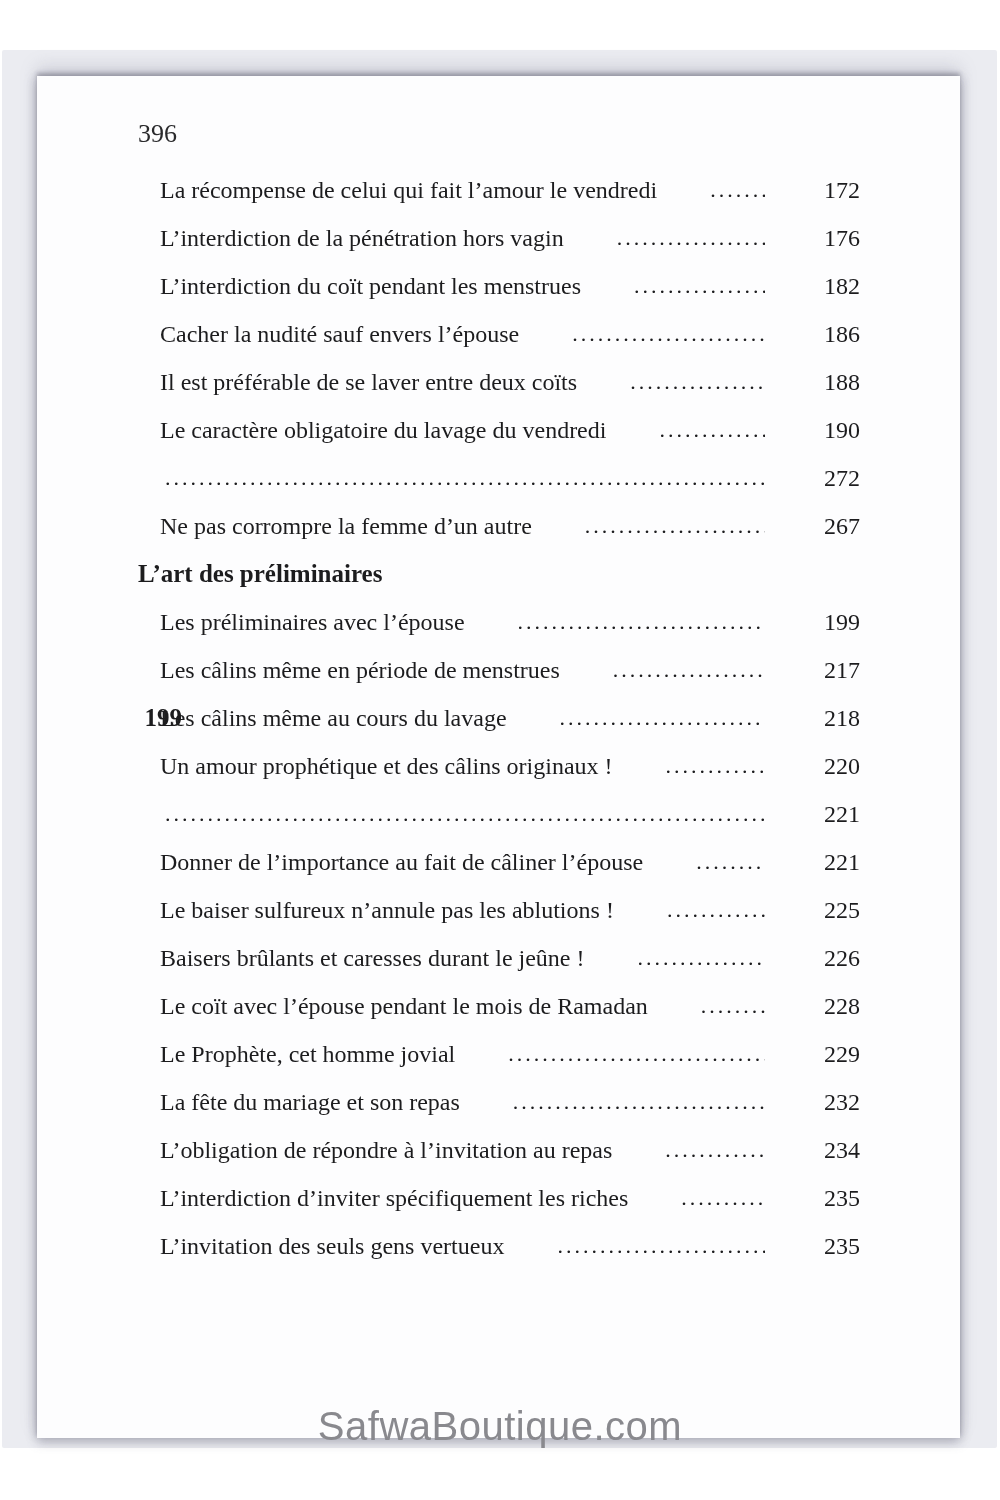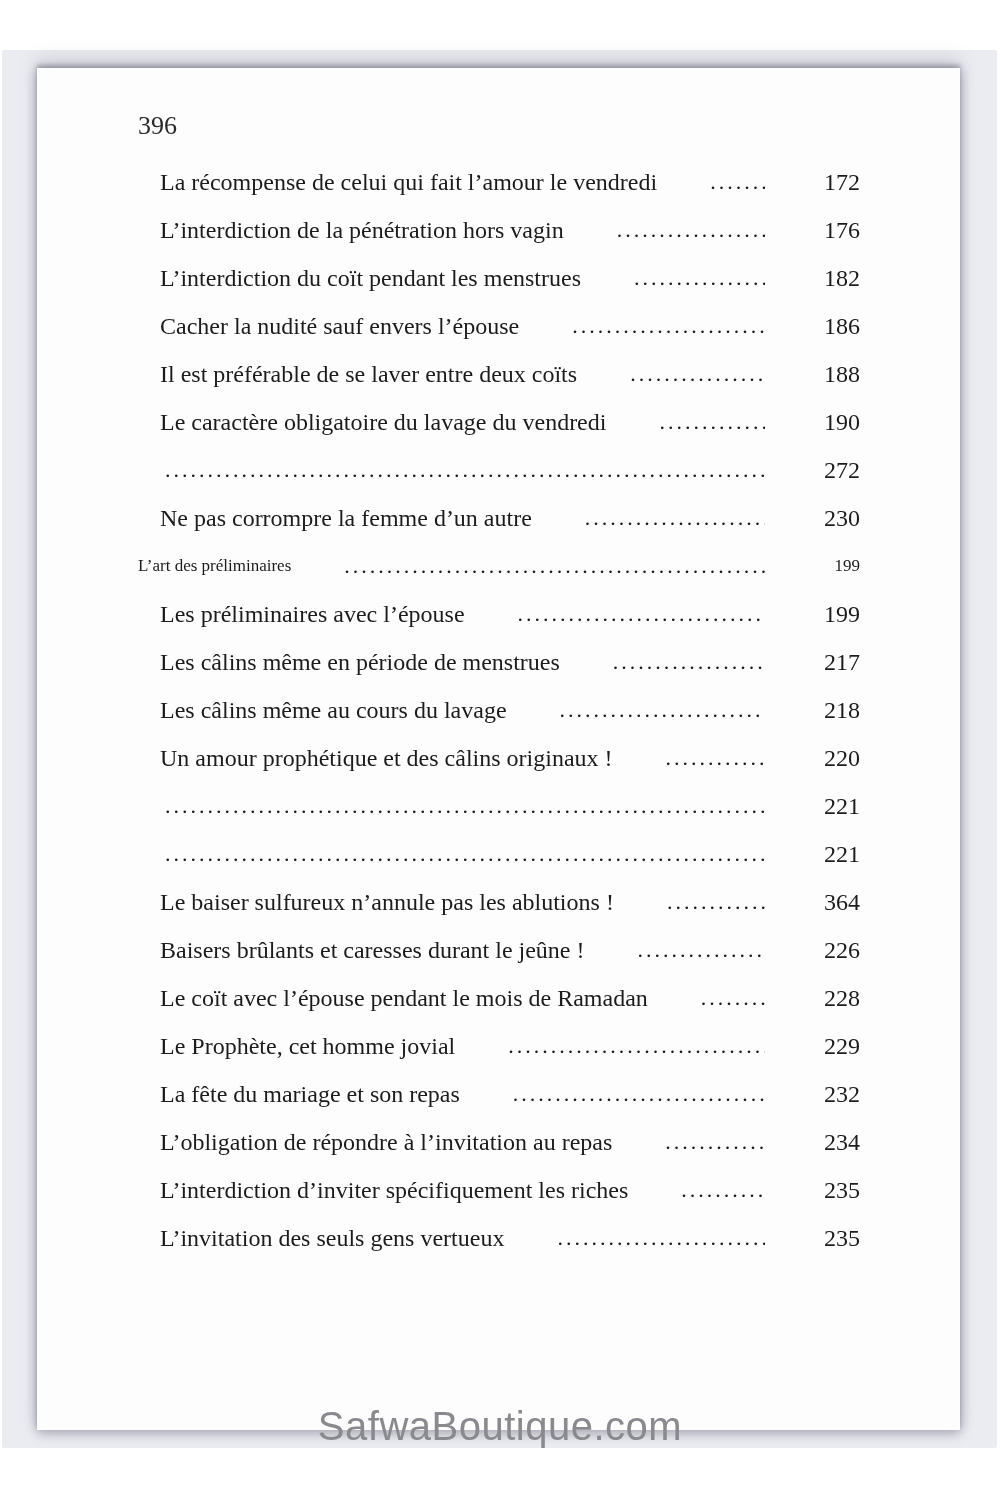--- a/index.html
+++ b/index.html
@@ -24,21 +24,21 @@
     right: 3px;
     top: 50px;
     height: 1398px;
     background: #ebecf1;
     border-radius: 2px;
   }
   
   .page {
     position: absolute;
     left: 37px;
-    top: 68px;
+    top: 76px;
     width: 923px;
     height: 1362px;
     background: #fdfdfe;
     box-sizing: border-box;
     padding: 44px 100px 0 101px;
     box-shadow:
       0 -3px 4px rgba(95, 95, 110, 0.40),
       0 -10px 16px rgba(120, 120, 140, 0.22),
       0 5px 10px rgba(105, 105, 125, 0.32),
       3px 0 10px rgba(125, 125, 145, 0.16),
@@ -58,22 +58,23 @@
     align-items: flex-start;
     height: 48px;
     font-size: 24px;
     line-height: 48px;
     padding-left: 22px;
     color: #1c1c1e;
     gap: 48px;
   }
   .toc-row.section {
     padding-left: 0;
-    font-weight: normal;
-    font-size: 17px;
+    font-weight: bold;
+    font-size: 25px;
+    flex-direction: column;
   }
   .toc-title {
     white-space: nowrap;
     flex: 0 0 auto;
   }
   .toc-leader {
     flex: 1 1 auto;
     overflow: hidden;
     white-space: nowrap;
     margin: 0 3px 0 5px;
@@ -144,21 +145,21 @@
     <span class="toc-leader"></span>
     <span class="toc-page">190</span>
   </div>
         <div class="toc-row">
     <span class="toc-leader"></span>
     <span class="toc-page">272</span>
   </div>
         <div class="toc-row">
     <span class="toc-title">Ne pas corrompre la femme d’un autre</span>
     <span class="toc-leader"></span>
-    <span class="toc-page">230</span>
+    <span class="toc-page">267</span>
   </div>
         <div class="toc-row section">
     <span class="toc-title">L’art des préliminaires</span>
     <span class="toc-leader"></span>
     <span class="toc-page">199</span>
   </div>
         <div class="toc-row">
     <span class="toc-title">Les préliminaires avec l’épouse</span>
     <span class="toc-leader"></span>
     <span class="toc-page">199</span>
@@ -176,27 +177,28 @@
         <div class="toc-row">
     <span class="toc-title">Un amour prophétique et des câlins originaux !</span>
     <span class="toc-leader"></span>
     <span class="toc-page">220</span>
   </div>
         <div class="toc-row">
     <span class="toc-leader"></span>
     <span class="toc-page">221</span>
   </div>
         <div class="toc-row">
+    <span class="toc-title">Donner de l’importance au fait de câliner l’épouse</span>
     <span class="toc-leader"></span>
     <span class="toc-page">221</span>
   </div>
         <div class="toc-row">
     <span class="toc-title">Le baiser sulfureux n’annule pas les ablutions !</span>
     <span class="toc-leader"></span>
-    <span class="toc-page">364</span>
+    <span class="toc-page">225</span>
   </div>
         <div class="toc-row">
     <span class="toc-title">Baisers brûlants et caresses durant le jeûne !</span>
     <span class="toc-leader"></span>
     <span class="toc-page">226</span>
   </div>
         <div class="toc-row">
     <span class="toc-title">Le coït avec l’épouse pendant le mois de Ramadan</span>
     <span class="toc-leader"></span>
     <span class="toc-page">228</span>

